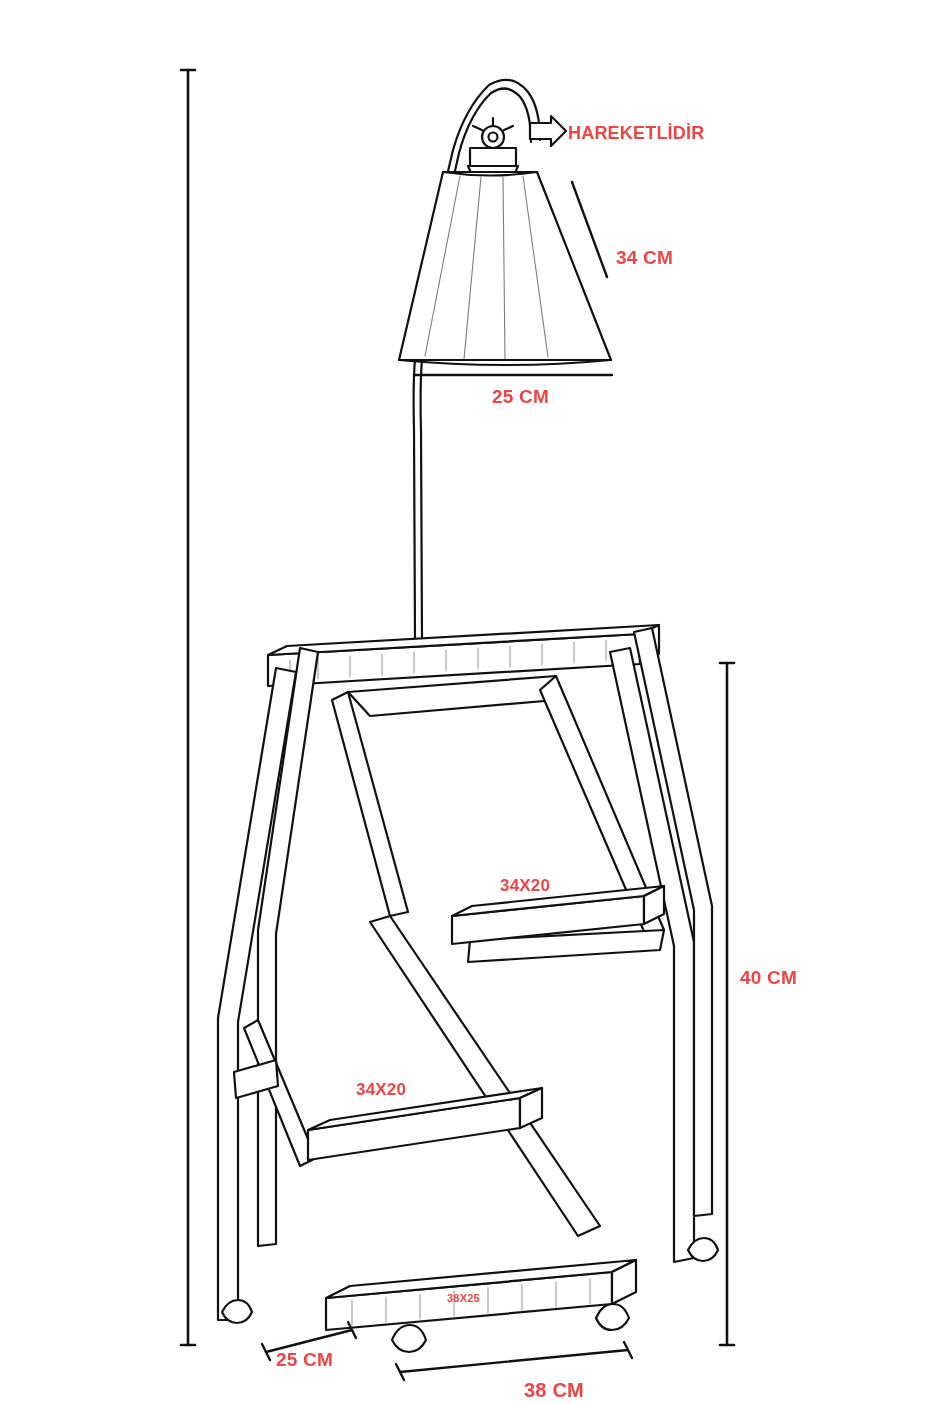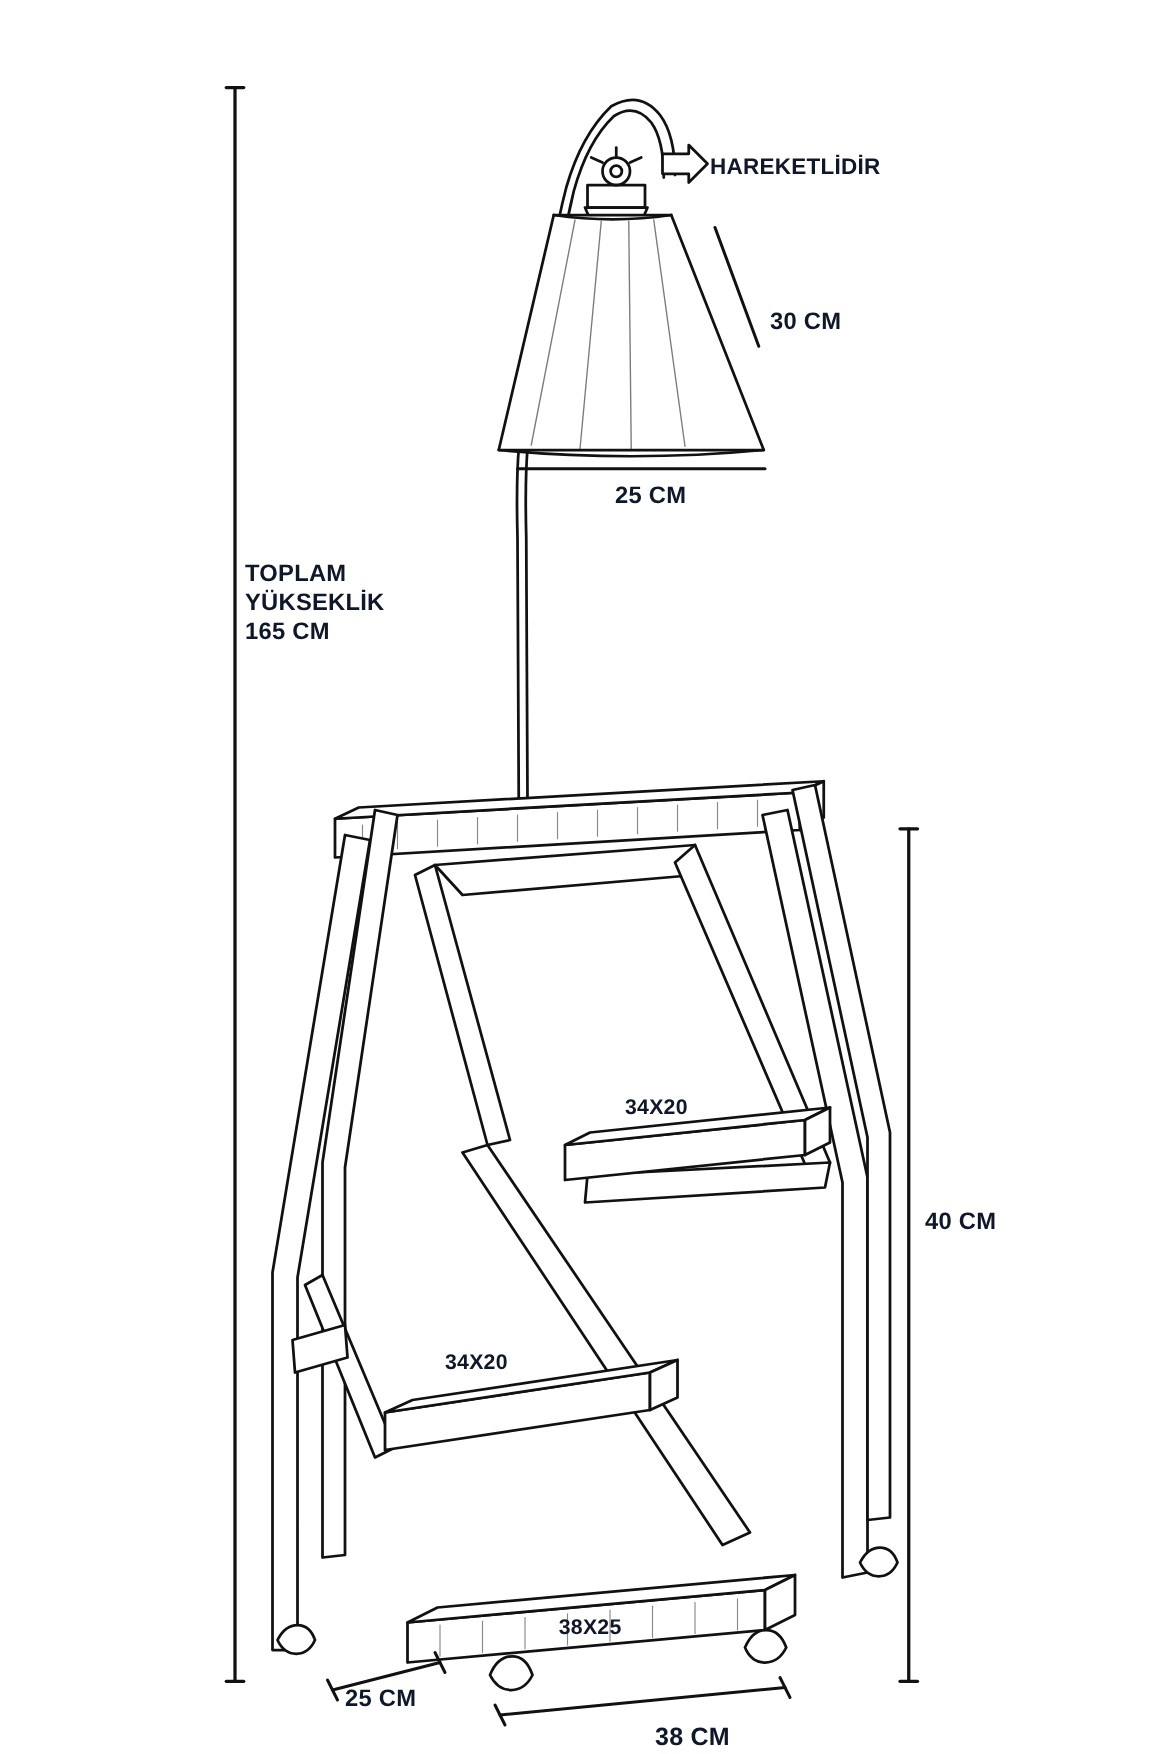--- a/index.html
+++ b/index.html
@@ -21,32 +21,32 @@
   #drawing {
     position: absolute;
     left: 0;
     top: 0;
     width: 934px;
     height: 1403px;
   }
   .label {
     position: absolute;
     font-weight: bold;
-    color: #0f172a;
+    color: #ef4444;
     white-space: pre;
     line-height: 1.22;
     letter-spacing: 0.2px;
   }
   .lbl-total      { left: 196px; top: 448px;  font-size: 19px; }
   .lbl-shade-h    { left: 616px; top: 246px;  font-size: 19px; }
   .lbl-shade-w    { left: 492px; top: 385px;  font-size: 19px; }
   .lbl-movable    { left: 568px; top: 123px;  font-size: 18px; }
   .lbl-shelf-top  { left: 500px; top: 876px;  font-size: 17px; }
   .lbl-shelf-mid  { left: 356px; top: 1080px; font-size: 17px; }
-  .lbl-shelf-bot  { left: 447px; top: 1292px; font-size: 17px; text-align: right; }
+  .lbl-shelf-bot  { left: 447px; top: 1292px; font-size: 11px; text-align: right; }
   .lbl-height-90  { left: 740px; top: 966px;  font-size: 19px; }
   .lbl-depth-25   { left: 276px; top: 1348px; font-size: 19px; }
   .lbl-width-38   { left: 524px; top: 1378px; font-size: 20px; }
 </style>
 </head>
 <body>
 
 <div id="page">
 
   <svg id="drawing" viewBox="0 0 934 1403">
@@ -213,24 +213,21 @@
 
       <g stroke-width="2.4">
         <line x1="400" y1="1372" x2="628" y2="1350"></line>
         <line x1="396" y1="1364" x2="404" y2="1380"></line>
         <line x1="624" y1="1342" x2="632" y2="1358"></line>
       </g>
 
     </g>
   </svg>
 
-  <div class="label lbl-total">TOPLAM
-YÜKSEKLİK
-165 CM</div>
-  <div class="label lbl-shade-h">30 CM</div>
+  <div class="label lbl-shade-h">34 CM</div>
   <div class="label lbl-shade-w">25 CM</div>
   <div class="label lbl-movable">HAREKETLİDİR</div>
   <div class="label lbl-shelf-top">34X20</div>
   <div class="label lbl-shelf-mid">34X20</div>
   <div class="label lbl-shelf-bot">38X25</div>
   <div class="label lbl-height-90">40 CM</div>
   <div class="label lbl-depth-25">25 CM</div>
   <div class="label lbl-width-38">38 CM</div>
 
 </div>

